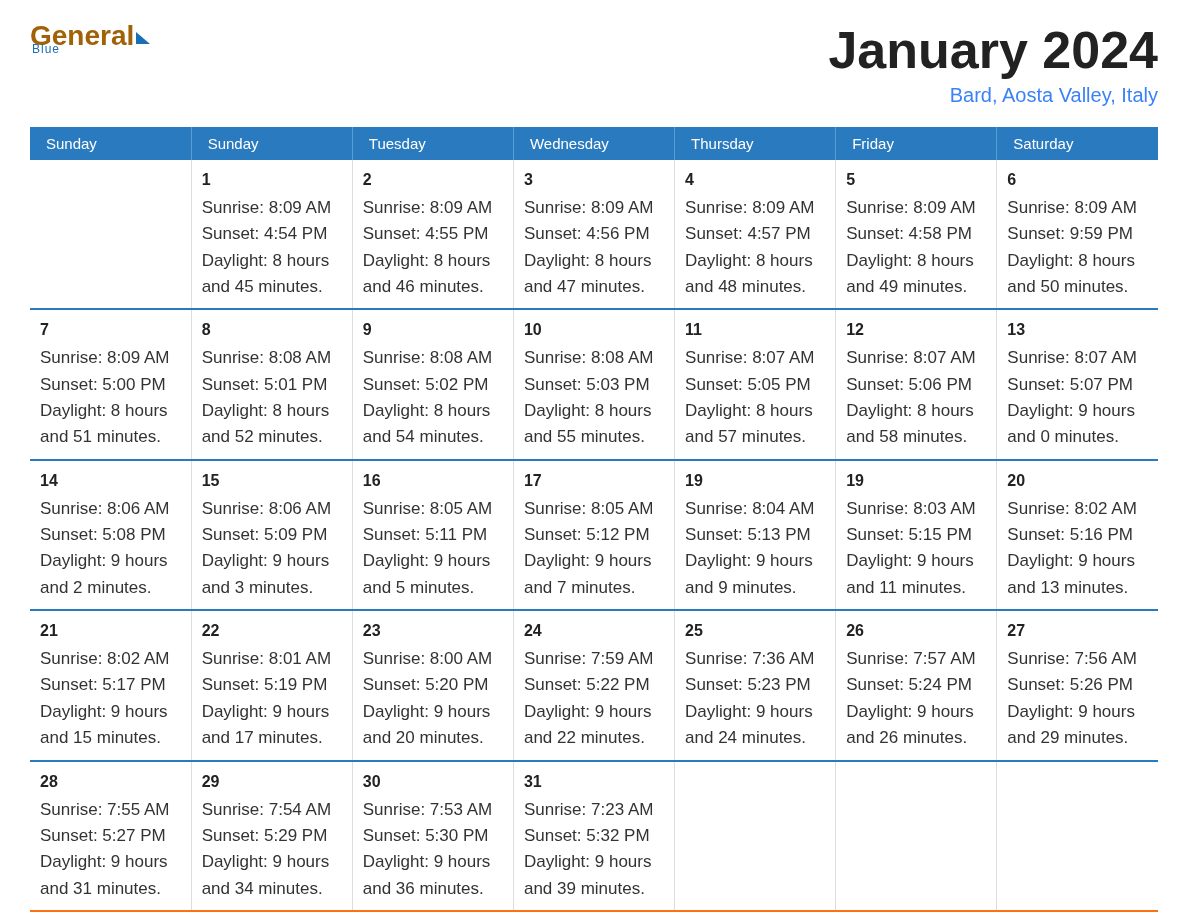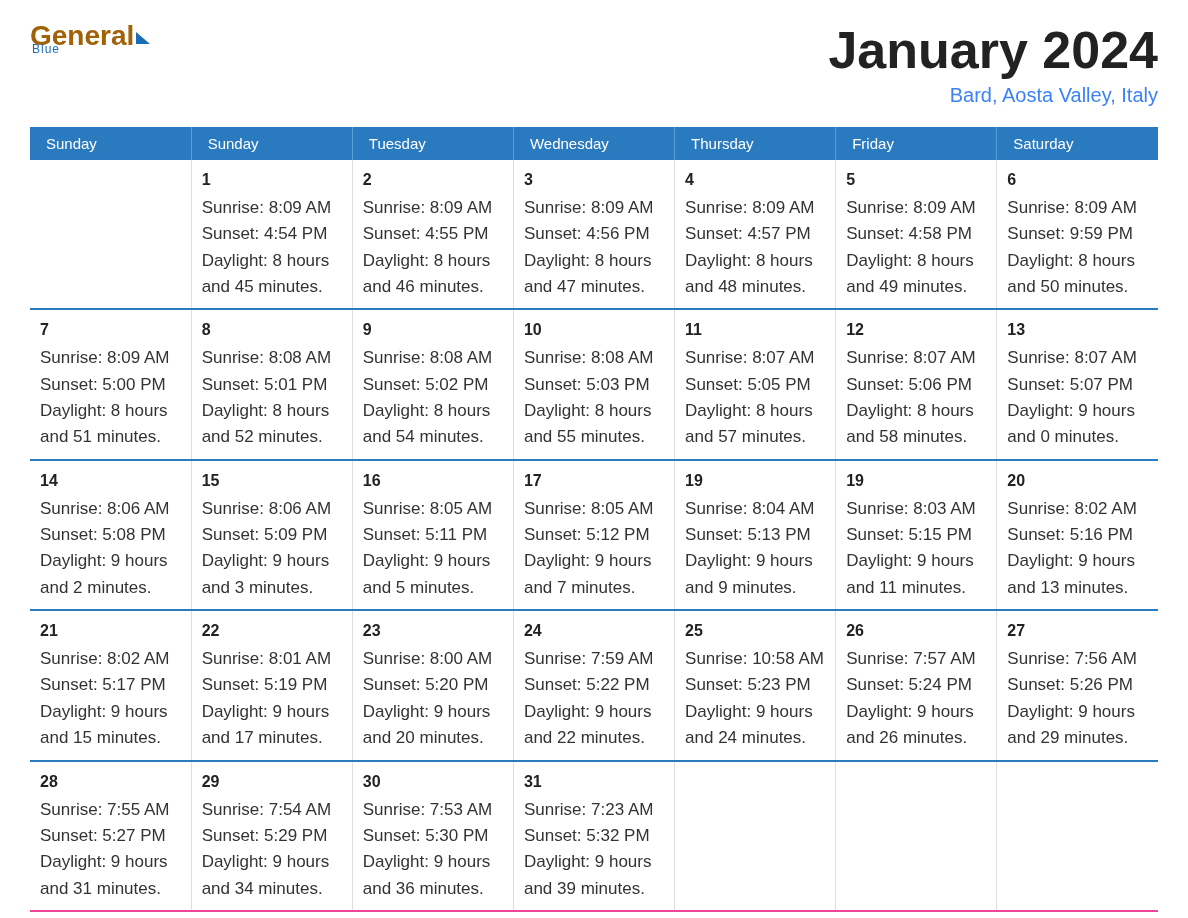--- a/index.html
+++ b/index.html
@@ -98,21 +98,21 @@
       color: #222;
       display: block;
       margin-bottom: 3px;
     }
     .day-info {
       font-size: 17px;
       color: #333;
       line-height: 1.55;
     }
     tbody tr:last-child {
-      border-bottom: 2px solid #ec4899;
+      border-bottom: 2px solid #f97316;
     }
     .empty-cell {
       background: #fff;
     }
   </style>
 </head>
 <body>
 
 <div class="header">
   <div class="logo">
@@ -339,21 +339,21 @@
           <span class="day-number">24</span>
           <div class="day-info">
             <div>Sunrise: 7:59 AM</div>
             <div>Sunset: 5:22 PM</div>
             <div>Daylight: 9 hours and 22 minutes.</div>
           </div>
         </td>
         <td>
           <span class="day-number">25</span>
           <div class="day-info">
-            <div>Sunrise: 10:58 AM</div>
+            <div>Sunrise: 7:36 AM</div>
             <div>Sunset: 5:23 PM</div>
             <div>Daylight: 9 hours and 24 minutes.</div>
           </div>
         </td>
         <td>
           <span class="day-number">26</span>
           <div class="day-info">
             <div>Sunrise: 7:57 AM</div>
             <div>Sunset: 5:24 PM</div>
             <div>Daylight: 9 hours and 26 minutes.</div>

